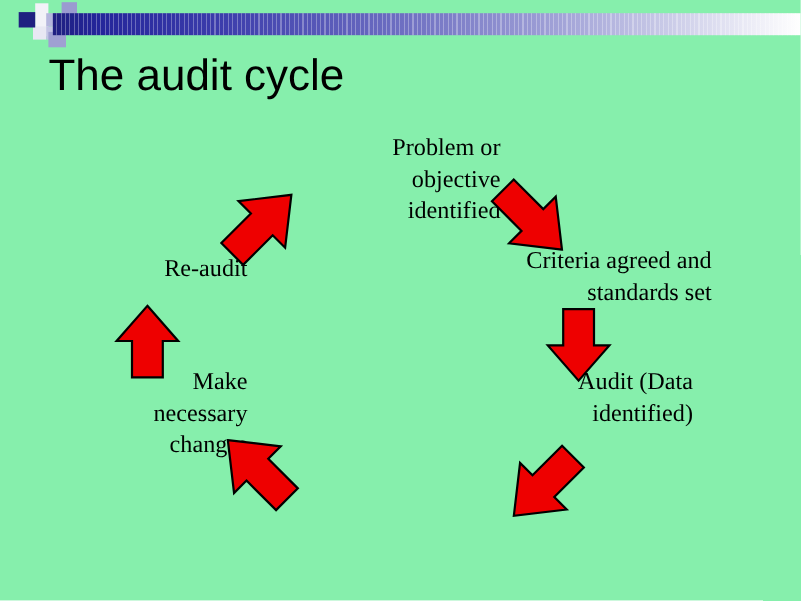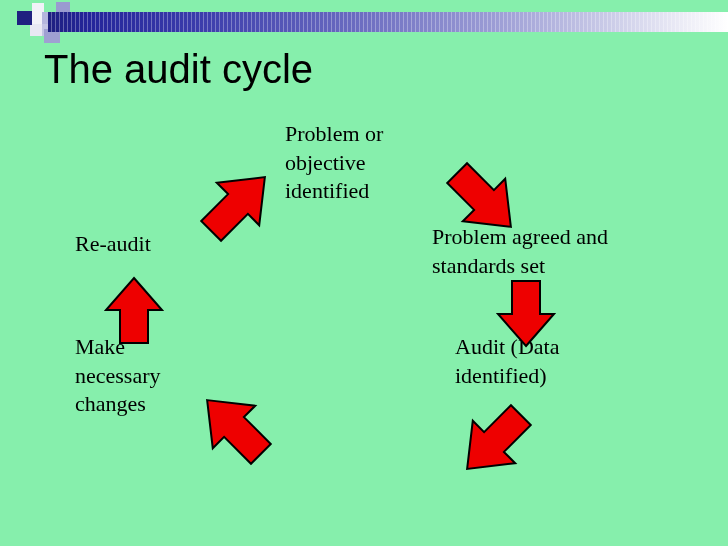--- a/index.html
+++ b/index.html
@@ -84,21 +84,21 @@
     top: 100px;
     width: 728px;
     height: 400px;
   }
   .node-label {
     position: absolute;
     font-family: "Liberation Serif", serif;
     font-size: 22px;
     line-height: 1.30;
     color: #000000;
-    text-align: left;
+    text-align: right;
     white-space: pre-line;
   }
   #label-problem      { left: 285px; top: 20px;  width: 170px; }
   #label-criteria     { left: 432px; top: 123px; width: 215px; }
   #label-audit        { left: 455px; top: 233px; width: 175px; }
   #label-identify     { left: 265px; top: 312px; width: 195px; }
   #label-make         { left: 75px;  top: 233px; width: 150px; }
   #label-reaudit      { left: 75px;  top: 130px; width: 150px; }
 
   .arrow {
@@ -130,21 +130,21 @@
     <div class="deco-bar"></div>
   </div>
 
   <div id="page-title">The audit cycle</div>
 
   <div id="cycle-diagram">
 
     <div class="node-label" id="label-problem">Problem or
 objective
 identified</div>
-    <div class="node-label" id="label-criteria">Problem agreed and
+    <div class="node-label" id="label-criteria">Criteria agreed and
 standards set</div>
     <div class="node-label" id="label-audit">Audit (Data
 identified)</div>
     <div class="node-label" id="label-make">Make
 necessary
 changes</div>
     <div class="node-label" id="label-reaudit">Re-audit</div>
 
     <div class="arrow" id="arrow-ne">
       <svg width="84" height="84" viewBox="0 0 84 84">

